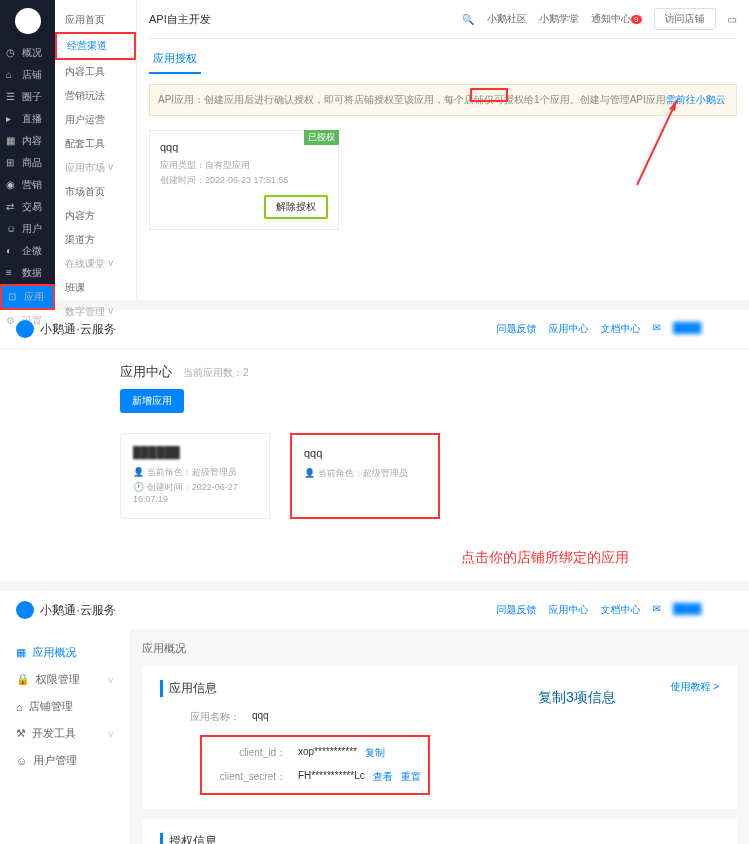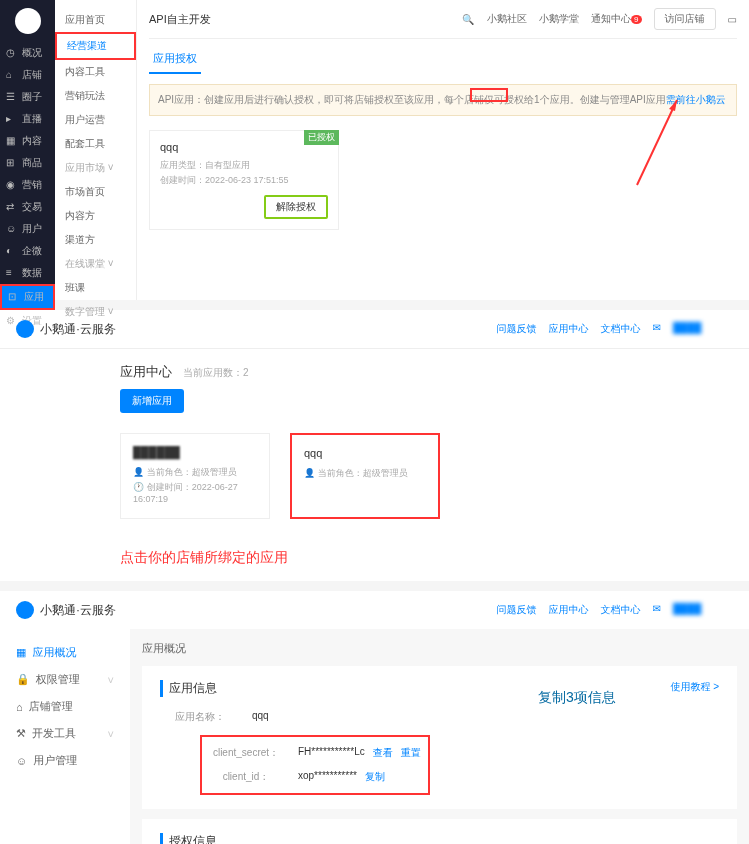--- a/index.html
+++ b/index.html
@@ -42,36 +42,36 @@
 .p2-body{padding:14px 120px}
 .p2-title{font-size:13px;font-weight:500;display:inline-block}
 .p2-count{color:#aaa;font-size:10px;margin-left:8px}
 .add-btn{background:#0084ff;color:#fff;padding:5px 12px;border-radius:3px;font-size:10px;display:inline-block;margin-top:8px}
 .app-cards{display:flex;gap:20px;margin-top:20px}
 .app-card{border:1px solid #eee;padding:12px;width:150px;background:#fff}
 .app-card.hl{border:2px solid #ff3333}
 .app-card-title{font-weight:500;margin-bottom:8px;filter:blur(1px)}
 .app-card.hl .app-card-title{filter:none}
 .app-card-meta{color:#aaa;font-size:9px;margin-bottom:2px}
-.anno1{color:#ff3333;font-size:14px;font-weight:500;text-align:left;margin-top:30px}
+.anno1{color:#ff3333;font-size:14px;font-weight:500;text-align:right;margin-top:30px}
 
 
 .p3{display:flex}
 .p3-sidebar{width:130px;background:#fff;padding:10px 0}
 .p3-header{display:flex;align-items:center;padding:10px 16px;width:100%}
 .p3-side-item{padding:6px 16px;font-size:11px;color:#666;display:flex;align-items:center;gap:6px;cursor:pointer}
 .p3-side-item.active{color:#0084ff}
 .p3-side-item .chev{margin-left:auto;color:#ccc}
 .p3-main{flex:1;background:#f7f7f7;padding:12px}
 .p3-crumb{font-size:11px;color:#666;margin-bottom:10px}
 .p3-section{background:#fff;padding:14px 18px;margin-bottom:10px}
 .p3-sec-title{font-weight:500;font-size:12px;border-left:3px solid #0084ff;padding-left:6px;display:inline-block}
 .p3-sec-link{float:right;color:#0084ff;font-size:10px}
 .info-row{display:flex;padding:5px 0;font-size:10px;color:#666}
-.info-label{width:80px;text-align:center;margin-right:12px;color:#999}
+.info-label{width:80px;text-align:right;margin-right:12px;color:#999}
 .info-val{color:#333}
 .info-act{color:#0084ff;margin-left:8px}
 .cred-box{border:2px solid #ff3333;padding:4px;margin:6px 0 0 40px;width:230px}
 .anno2{color:#0369a1;font-size:14px;font-weight:500;position:absolute;left:408px}
 .wrap-rel{position:relative}
 </style>
 </head>
 <body>
 
 <div class="panel p1">
@@ -251,30 +251,30 @@
       <div class="p3-section">
         <span class="p3-sec-title">应用信息</span>
         <span class="p3-sec-link">使用教程 &gt;</span>
         <div style="clear:both;height:8px"></div>
         <div class="info-row">
             <span class="info-label">应用名称：</span>
             <span class="info-val">qqq</span>
           </div>
         <div class="cred-box">
           <div class="info-row">
+              <span class="info-label">client_id：</span>
+              <span class="info-val">xop***********</span>
+              <span class="info-act">复制</span>
+            </div>
+          <div class="info-row">
               <span class="info-label">client_secret：</span>
               <span class="info-val">FH***********Lc</span>
               <span class="info-act">查看</span>
               <span class="info-act">重置</span>
             </div>
-          <div class="info-row">
-              <span class="info-label">client_id：</span>
-              <span class="info-val">xop***********</span>
-              <span class="info-act">复制</span>
-            </div>
         </div>
         <div class="anno2" style="top:60px">复制3项信息</div>
       </div>
 
       <div class="p3-section">
         <span class="p3-sec-title">授权信息</span>
         
         
         
         

